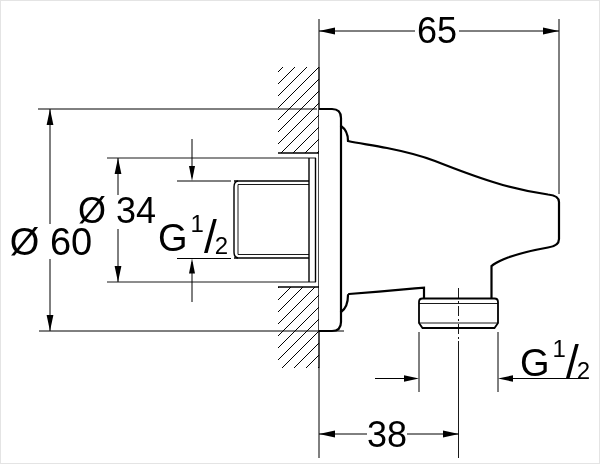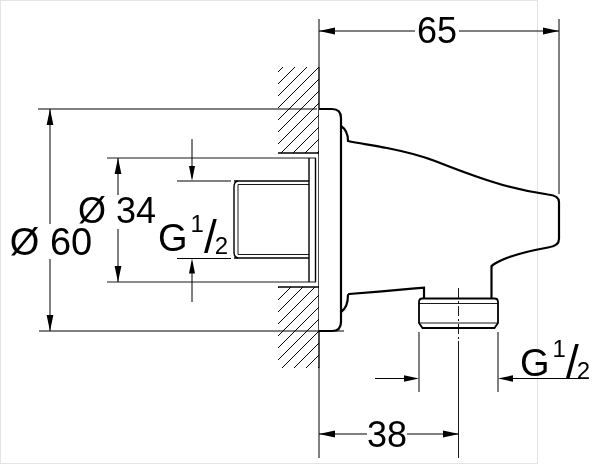--- a/index.html
+++ b/index.html
@@ -1,21 +1,21 @@
 <!DOCTYPE html>
 <html><head>
 <meta charset="utf-8">
 <style>
   html, body {
     margin: 0;
     padding: 0;
     background: #ffffff;
   }
   .canvas {
-    width: 538px;
+    width: 600px;
     height: 464px;
     position: relative;
     background: #ffffff;
     box-sizing: border-box;
     border: 1px solid #e4e4e4;
     font-family: "Liberation Sans", sans-serif;
   }
   svg { display: block; }
   .obj  { stroke: #000000; stroke-width: 2.2; fill: none; stroke-linecap: round; }
   .obj-fill { stroke: #000000; stroke-width: 2.2; fill: #ffffff; }

